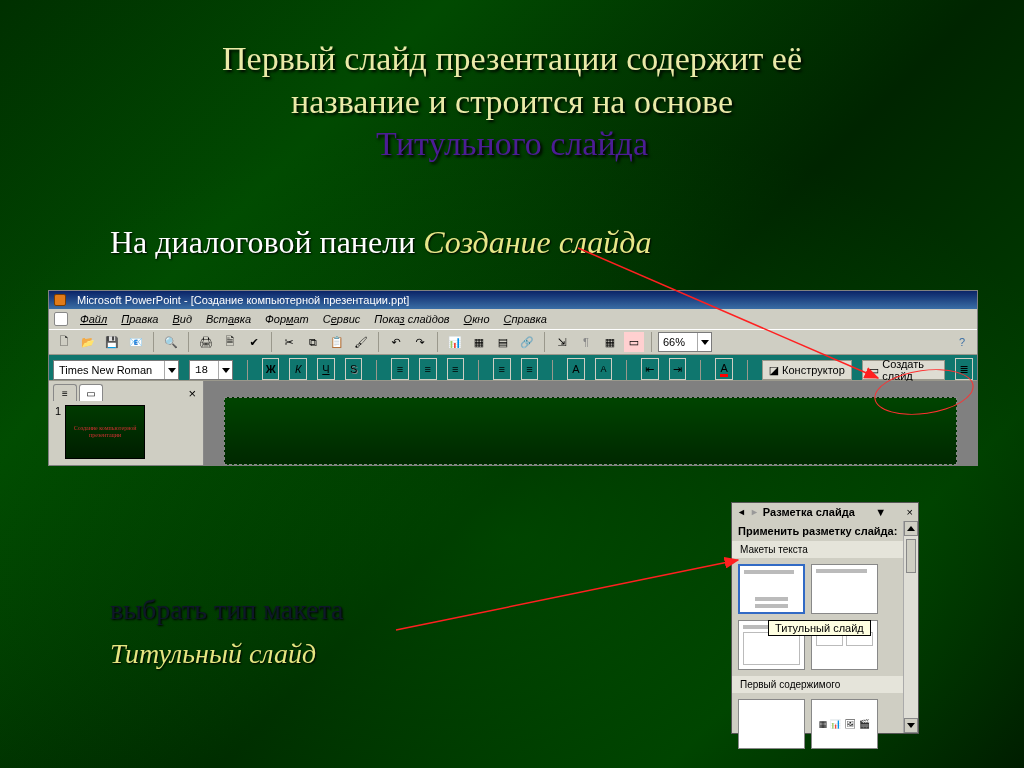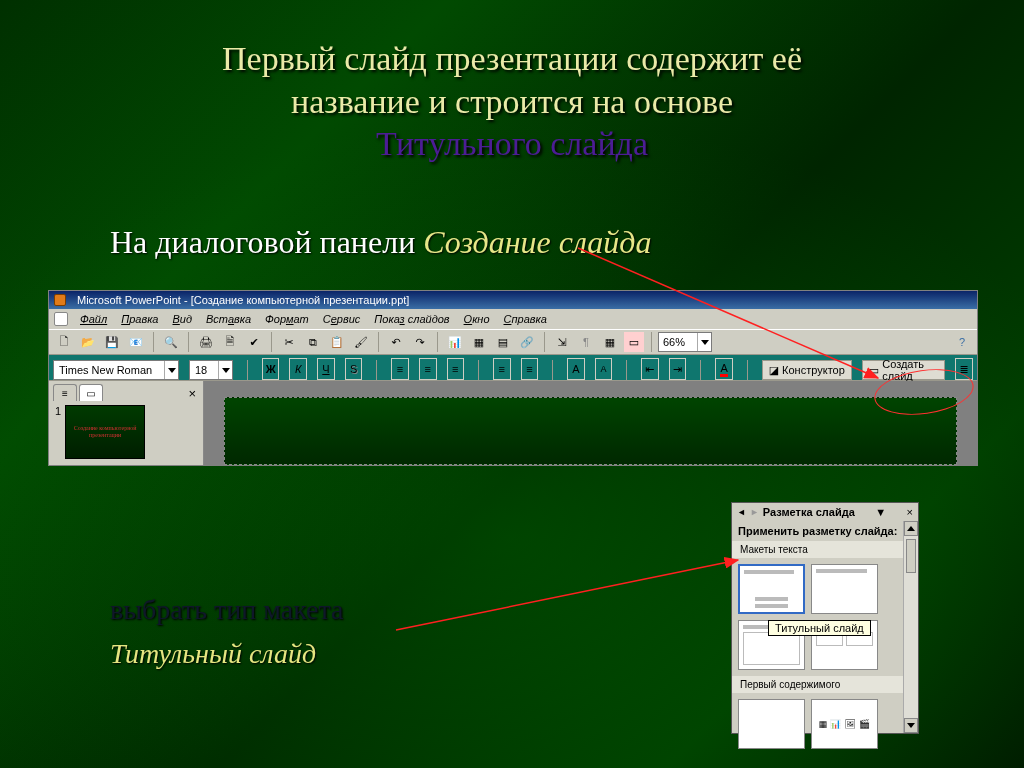--- a/index.html
+++ b/index.html
@@ -175,21 +175,21 @@
     <div class="btn" style="color:#3a6ea5">?</div>
   </div>
   <div class="fmtbar">
     <div class="combo">
       <input style="width: 110px;" value="Times New Roman">
       <div class="dd">
           <div class="tri"></div>
         </div>
     </div>
     <div class="combo">
-      <input style="width: 28px;" value="18">
+      <input style="width: 28px; font-family: Liberation Mono, monospace;" value="18">
       <div class="dd">
           <div class="tri"></div>
         </div>
     </div>
     <div class="sep"></div>
     <div class="btn">
         <b>Ж</b>
       </div>
     <div class="btn">
         <i>К</i>

